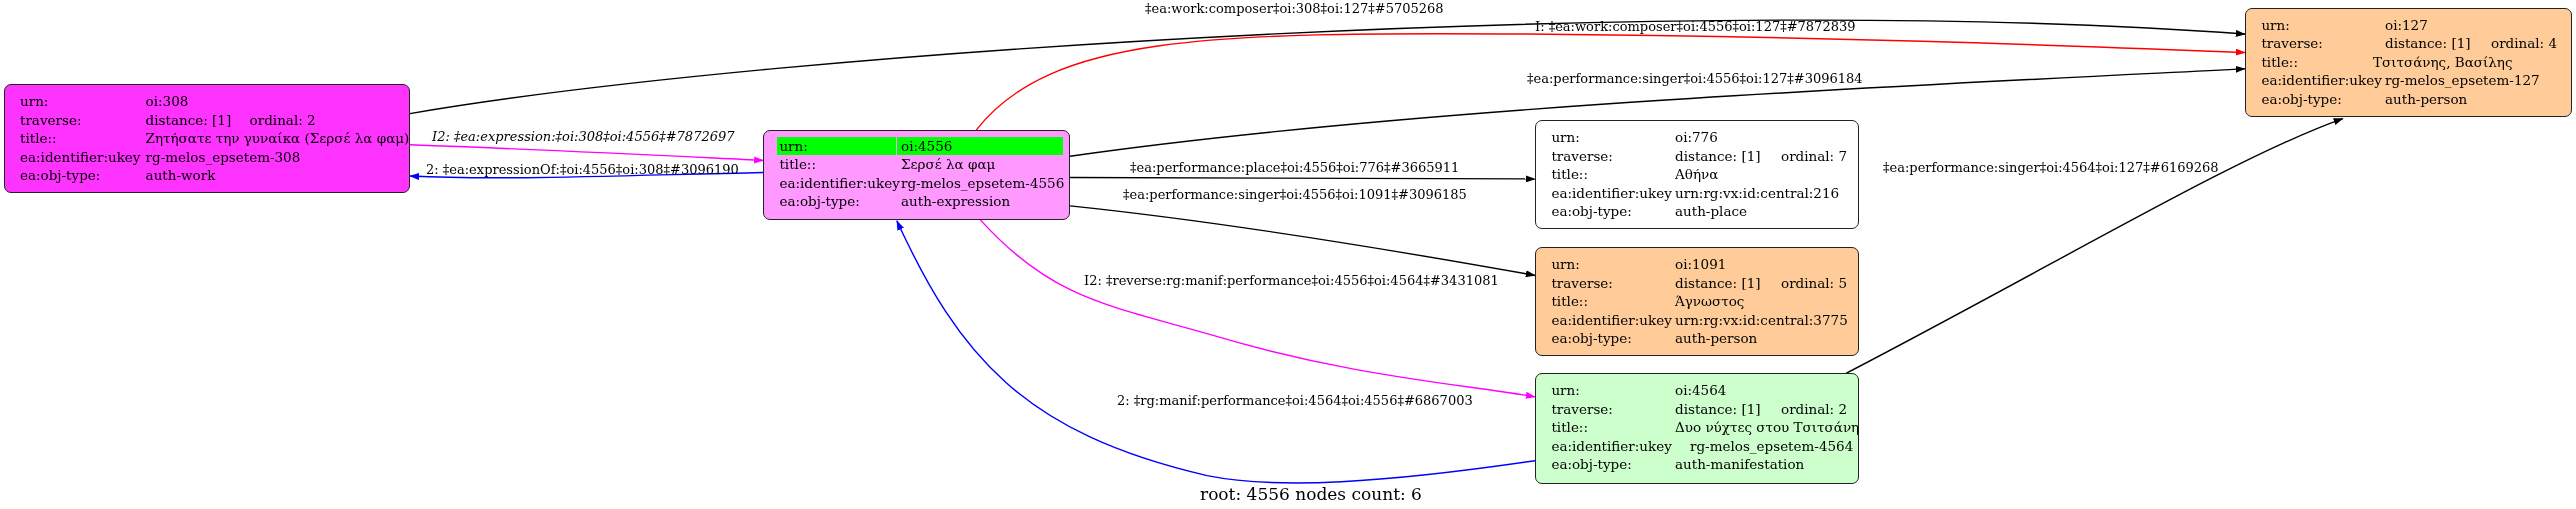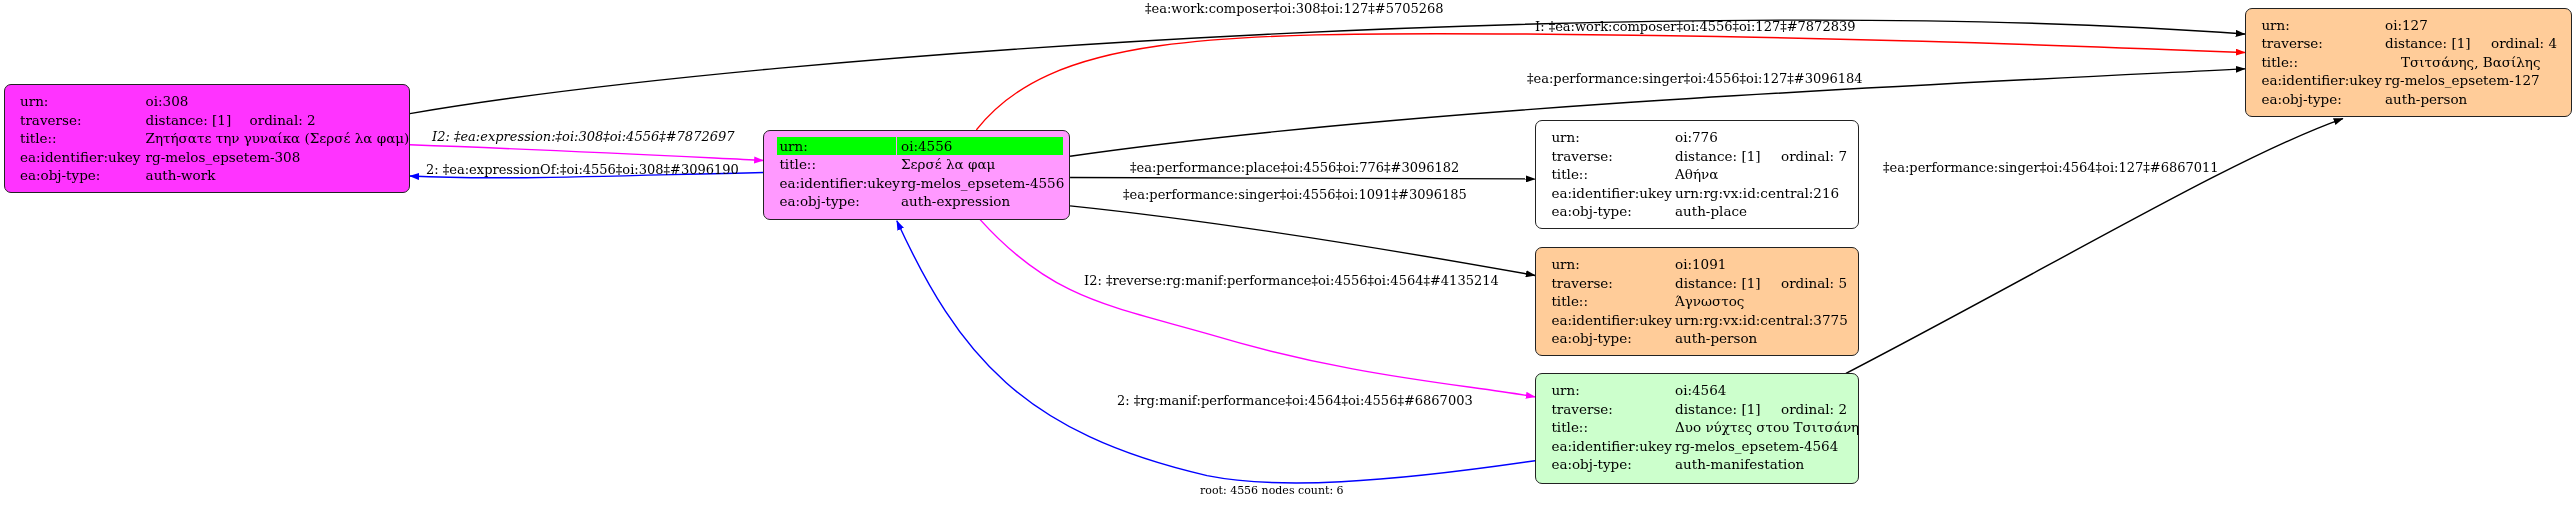--- a/index.html
+++ b/index.html
@@ -7,21 +7,21 @@
          font-family:"DejaVu Serif","Liberation Serif",serif; color:#000; }
   #edges { position:absolute; left:0; top:0; width:2576px; height:509px; }
   .node { position:absolute; box-sizing:border-box; border:1.4px solid #222;
           border-radius:7px; padding:7px 0 0 4px; }
   .row { position:relative; height:18.5px; line-height:18.5px; font-size:13.5px; white-space:nowrap; }
   .k { position:absolute; left:11.4px; }
   .v { position:absolute; }
   .ord { position:absolute; }
   .hl { background:#00ff00; }
   .elabel { position:absolute; font-size:13px; white-space:nowrap; line-height:15.6px; }
-  .footer { position:absolute; font-size:11px; white-space:nowrap; }
+  .footer { position:absolute; font-size:17px; white-space:nowrap; }
 </style>
 </head>
 <body>
 
 <svg id="edges" xmlns="http://www.w3.org/2000/svg" viewBox="0 0 3628 717" width="2576" height="509">
   <defs>
     <marker id="ah-black" markerWidth="14" markerHeight="10" refX="13" refY="5" orient="auto" markerUnits="userSpaceOnUse">
       <path d="M0,0 L14,5 L0,10 z" fill="#000"></path>
     </marker>
     <marker id="ah-red" markerWidth="14" markerHeight="10" refX="13" refY="5" orient="auto" markerUnits="userSpaceOnUse">
@@ -54,25 +54,25 @@
   <path d="M2162,649 C1950,680 1800,690 1700,670 C1440,610 1350,500 1263,311" stroke="#0000ff" stroke-width="2" fill="none" marker-end="url(#ah-blue)"></path>
 
   <path d="M2600,526 C2900,370 3150,220 3300,167" stroke="#000" stroke-width="2" fill="none" marker-end="url(#ah-black)"></path>
 </svg>
 
 <div class="elabel" style="left:1145px;top:1.4px;">‡ea:work:composer‡oi:308‡oi:127‡#5705268</div>
 <div class="elabel" style="left:1535px;top:18.5px;">I: ‡ea:work:composer‡oi:4556‡oi:127‡#7872839</div>
 <div class="elabel" style="left:1527px;top:71px;">‡ea:performance:singer‡oi:4556‡oi:127‡#3096184</div>
 <div class="elabel" style="left:432px;top:129px;font-style:italic;">I2: ‡ea:expression:‡oi:308‡oi:4556‡#7872697</div>
 <div class="elabel" style="left:426px;top:162px;">2: ‡ea:expressionOf:‡oi:4556‡oi:308‡#3096190</div>
-<div class="elabel" style="left:1130px;top:160px;">‡ea:performance:place‡oi:4556‡oi:776‡#3096182</div>
+<div class="elabel" style="left:1130px;top:160px;">‡ea:performance:place‡oi:4556‡oi:776‡#3665911</div>
 <div class="elabel" style="left:1123px;top:187px;">‡ea:performance:singer‡oi:4556‡oi:1091‡#3096185</div>
-<div class="elabel" style="left:1084px;top:273px;">I2: ‡reverse:rg:manif:performance‡oi:4556‡oi:4564‡#4135214</div>
+<div class="elabel" style="left:1084px;top:273px;">I2: ‡reverse:rg:manif:performance‡oi:4556‡oi:4564‡#3431081</div>
 <div class="elabel" style="left:1117px;top:393px;">2: ‡rg:manif:performance‡oi:4564‡oi:4556‡#6867003</div>
-<div class="elabel" style="left:1883px;top:160px;">‡ea:performance:singer‡oi:4564‡oi:127‡#6867011</div>
+<div class="elabel" style="left:1883px;top:160px;">‡ea:performance:singer‡oi:4564‡oi:127‡#6169268</div>
 
 <div class="node" style="left:3.6px;top:84px;width:406px;height:109px;background:#ff33ff;">
   <div class="row">
       <span class="k">urn:</span>
       <span class="v" style="left:137px">oi:308</span>
     </div>
   <div class="row">
       <span class="k">traverse:</span>
       <span class="v" style="left:137px">distance: [1]</span>
       <span class="ord" style="left:241px">ordinal: 2</span>
@@ -169,41 +169,41 @@
       <span class="k">traverse:</span>
       <span class="v" style="left:135px">distance: [1]</span>
       <span class="ord" style="left:241px">ordinal: 2</span>
     </div>
   <div class="row">
       <span class="k">title::</span>
       <span class="v" style="left:135px">Δυο νύχτες στου Τσιτσάνη</span>
     </div>
   <div class="row">
       <span class="k">ea:identifier:ukey</span>
-      <span class="v" style="left:135px">rg-melos_epsetem-4564</span>
+      <span class="v" style="left:150px">rg-melos_epsetem-4564</span>
     </div>
   <div class="row">
       <span class="k">ea:obj-type:</span>
       <span class="v" style="left:135px">auth-manifestation</span>
     </div>
 </div>
 
 <div class="node" style="left:2245px;top:7.8px;width:327px;height:109px;background:#ffcc99;">
   <div class="row">
       <span class="k">urn:</span>
       <span class="v" style="left:135px">oi:127</span>
     </div>
   <div class="row">
       <span class="k">traverse:</span>
       <span class="v" style="left:135px">distance: [1]</span>
       <span class="ord" style="left:241px">ordinal: 4</span>
     </div>
   <div class="row">
       <span class="k">title::</span>
-      <span class="v" style="left:151px">Τσιτσάνης, Βασίλης</span>
+      <span class="v" style="left:123px">Τσιτσάνης, Βασίλης</span>
     </div>
   <div class="row">
       <span class="k">ea:identifier:ukey</span>
       <span class="v" style="left:135px">rg-melos_epsetem-127</span>
     </div>
   <div class="row">
       <span class="k">ea:obj-type:</span>
       <span class="v" style="left:135px">auth-person</span>
     </div>
 </div>

